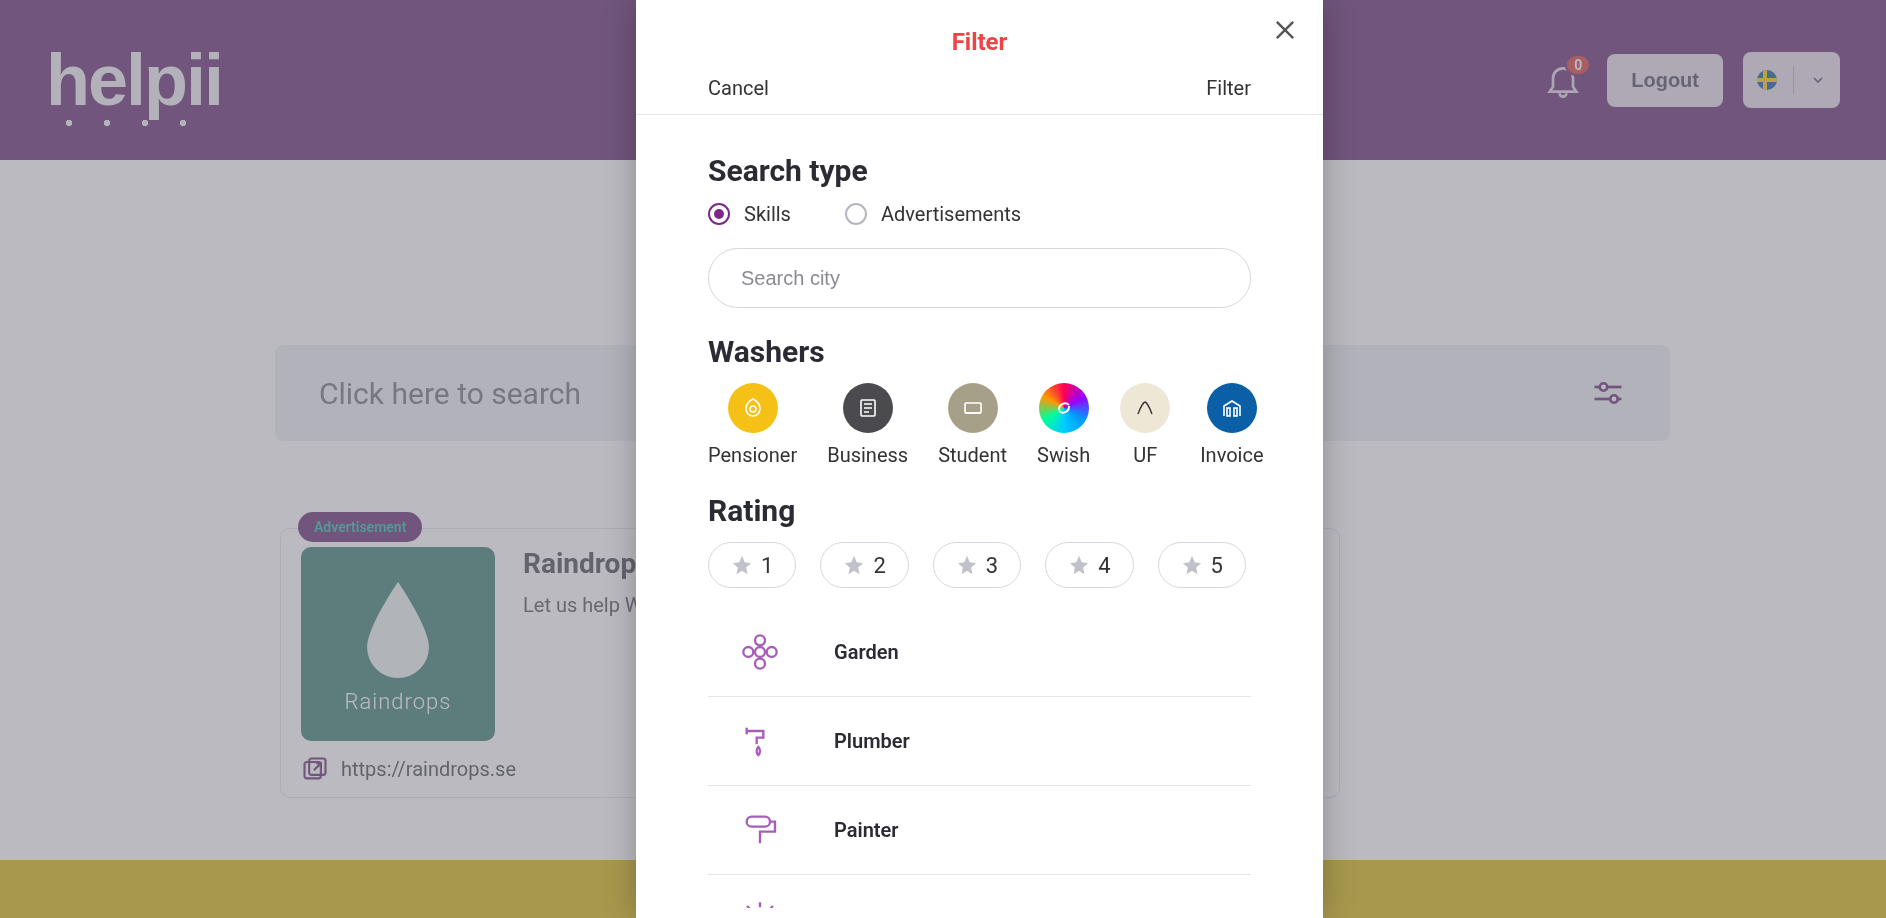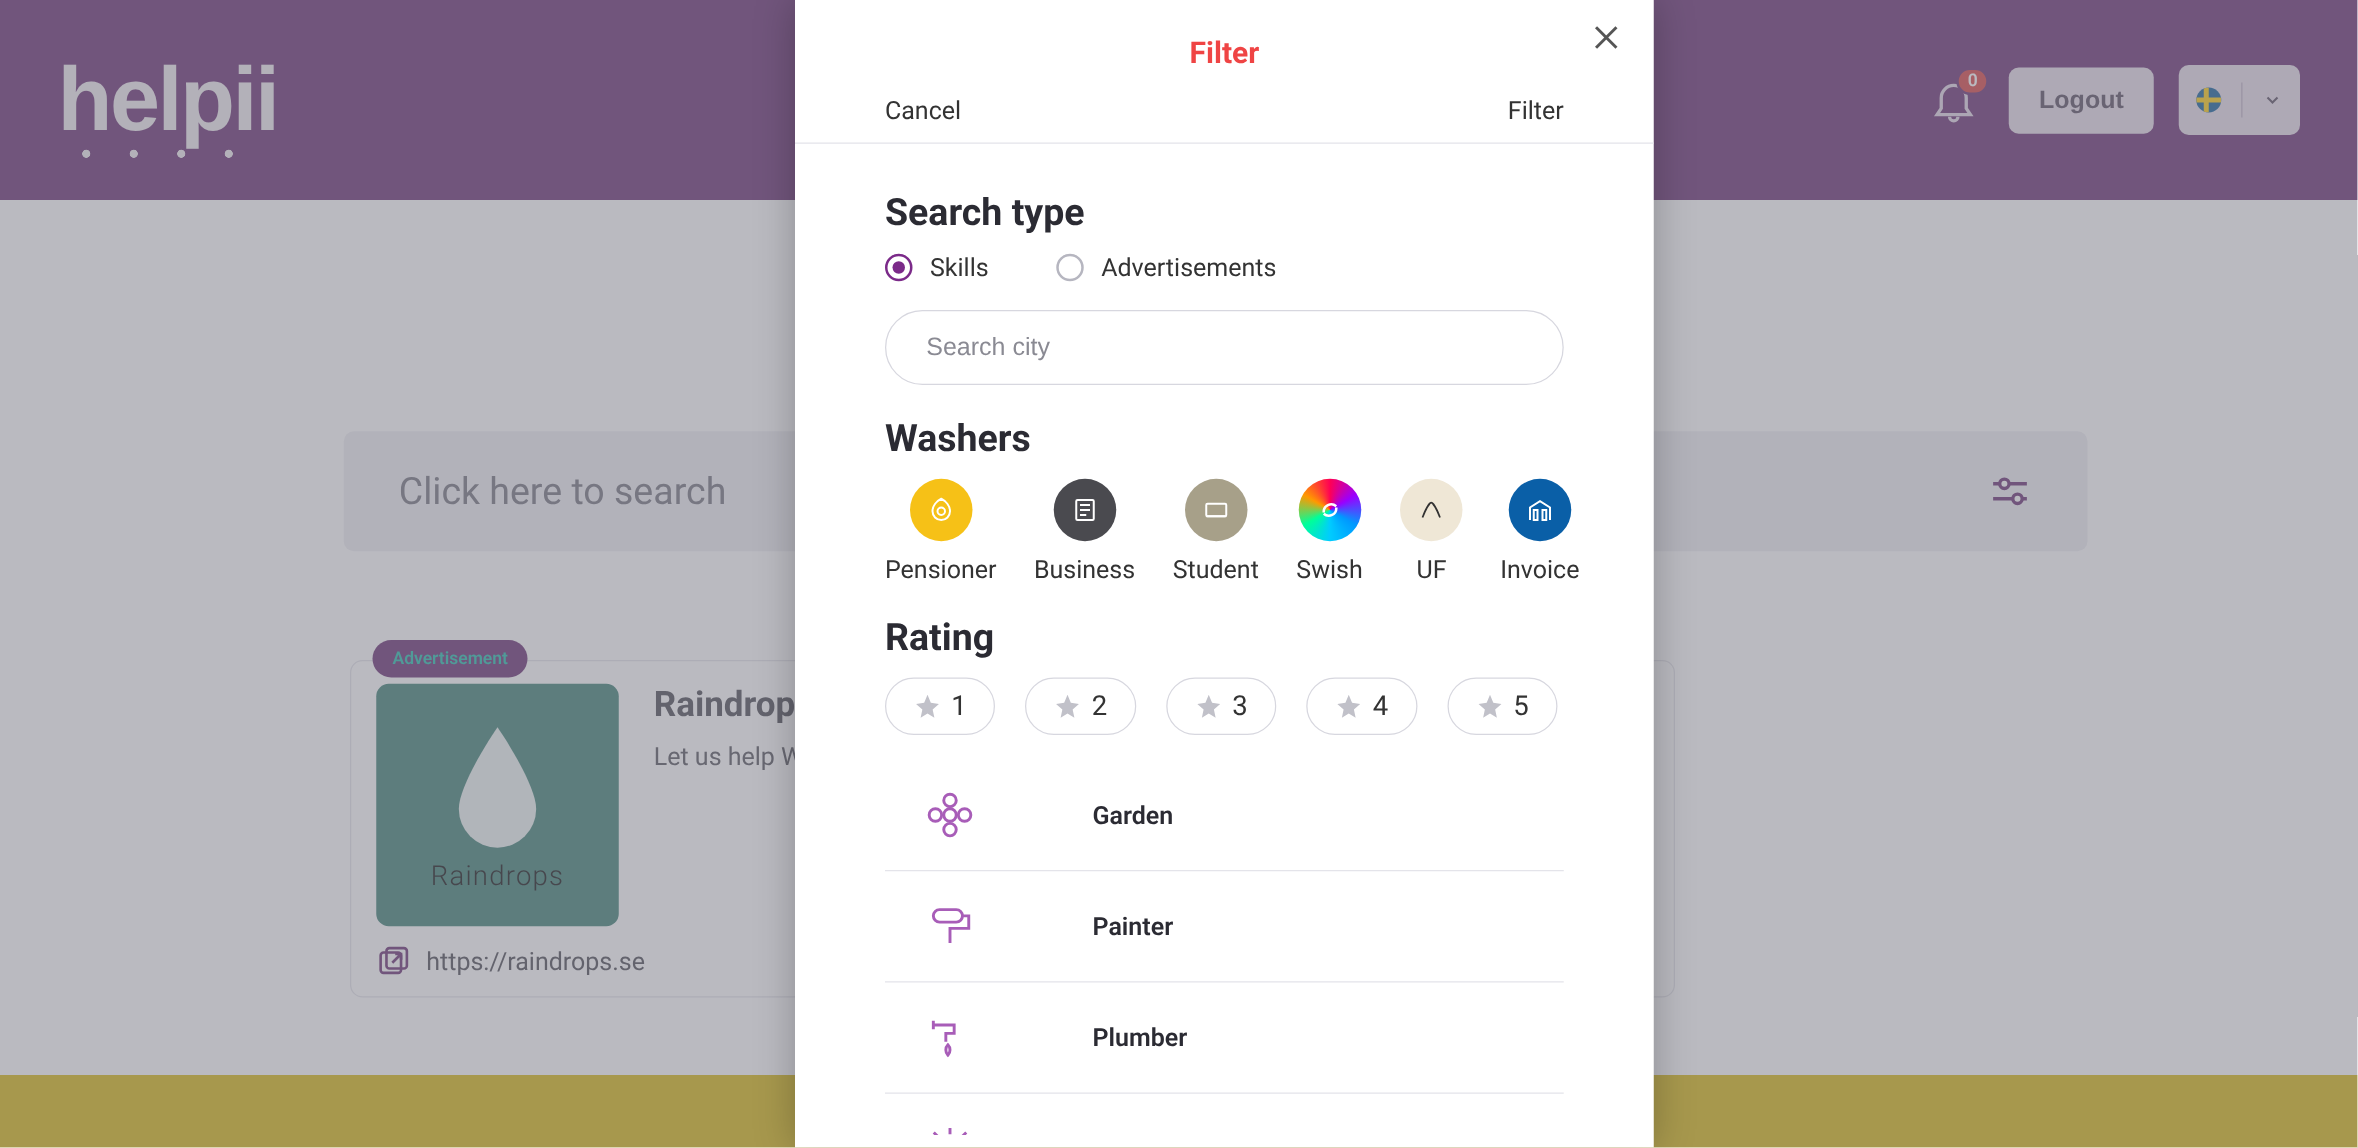--- a/index.html
+++ b/index.html
@@ -110,21 +110,21 @@
     width:1060px;
     border:1px solid #e2e2e8; border-radius:10px;
     padding:18px 20px 14px;
     background:#fff;
   }
   .ad-top{ display:flex; gap:28px; }
   .ad-img{
     width:194px; height:194px; border-radius:10px;
     background:#31786c;
     display:flex; flex-direction:column; align-items:center; justify-content:center;
-    color:#000000; flex-shrink:0;
+    color:#ffffff; flex-shrink:0;
   }
   .drop-icon{ width:84px; height:110px; }
   .ad-img-label{ font-size:22px; font-weight:300; letter-spacing:1px; margin-top:4px;}
   .ad-text .ad-title{ font-size:28px; font-weight:700; color:#3f3f48; margin-bottom:10px;}
   .ad-desc{ font-size:20px; color:#4a4a52; line-height:1.55; }
   .ad-link-row{ margin-top:14px; display:flex; align-items:center; gap:12px; color:#555; }
   .ad-link-icon{ width:28px; height:28px; color:#5e2168; }
   .ad-link{ font-size:20px; color:#3f3f48; }
   
   .footer{
@@ -228,21 +228,21 @@
     margin-top:20px;
     border-top:0;
     height:300px;
     overflow-y:scroll;
     position:relative;
   }
   .category-list::-webkit-scrollbar{ width:16px; }
   .category-list::-webkit-scrollbar-track{ background:#ececee; }
   .category-list::-webkit-scrollbar-thumb{ background:#bdbdbf; }
   .cat-item{
-    display:flex; align-items:center; gap:92px;
+    display:flex; align-items:center; gap:52px;
     padding:24px 30px;
     border-bottom:1px solid #e4e4ea;
     cursor:pointer;
   }
   .cat-icon-box{
     width:44px; display:flex; justify-content:center;
   }
   .cat-icon{ width:40px; height:40px; color:#a85db8; }
   .cat-label{ font-size:20px; color:#2b2b33; font-weight:600; }
 </style>
@@ -452,35 +452,35 @@
                 <circle cx="12" cy="19" r="3"></circle>
               <circle cx="5" cy="12" r="3"></circle>
                 <circle cx="19" cy="12" r="3"></circle>
             </svg>
           </div>
           <span class="cat-label">Garden</span>
         </div>
         <div class="cat-item">
           <div class="cat-icon-box">
             <svg class="cat-icon" viewBox="0 0 24 24" fill="none" stroke="currentColor" stroke-width="1.4">
-              <rect x="4" y="4" width="14" height="6" rx="3"></rect>
-              <path d="M18 7h3v6h-9v7"></path>
-            </svg>
-          </div>
-          <span class="cat-label">Painter</span>
+              <path d="M4 6h10v4h-4v4"></path>
+                <path d="M4 4v4"></path>
+              <path d="M10 18c0 1.5 1 2.5 1 2.5s1-1 1-2.5-1-2.5-1-2.5-1 1-1 2.5z"></path>
+            </svg>
+          </div>
+          <span class="cat-label">Plumber</span>
         </div>
         <div class="cat-item">
           <div class="cat-icon-box">
             <svg class="cat-icon" viewBox="0 0 24 24" fill="none" stroke="currentColor" stroke-width="1.4">
-              <path d="M4 6h10v4h-4v4"></path>
-                <path d="M4 4v4"></path>
-              <path d="M10 18c0 1.5 1 2.5 1 2.5s1-1 1-2.5-1-2.5-1-2.5-1 1-1 2.5z"></path>
-            </svg>
-          </div>
-          <span class="cat-label">Plumber</span>
+              <rect x="4" y="4" width="14" height="6" rx="3"></rect>
+              <path d="M18 7h3v6h-9v7"></path>
+            </svg>
+          </div>
+          <span class="cat-label">Painter</span>
         </div>
         <div class="cat-item">
           <div class="cat-icon-box">
             <svg class="cat-icon" viewBox="0 0 24 24" fill="none" stroke="currentColor" stroke-width="1.4">
               <circle cx="12" cy="12" r="3"></circle>
               <path d="M12 2v3M12 19v3M4.2 4.2l2.1 2.1M17.7 17.7l2.1 2.1M2 12h3M19 12h3M4.2 19.8l2.1-2.1M17.7 6.3l2.1-2.1"></path>
             </svg>
           </div>
           <span class="cat-label">Mounting</span>
         </div>

